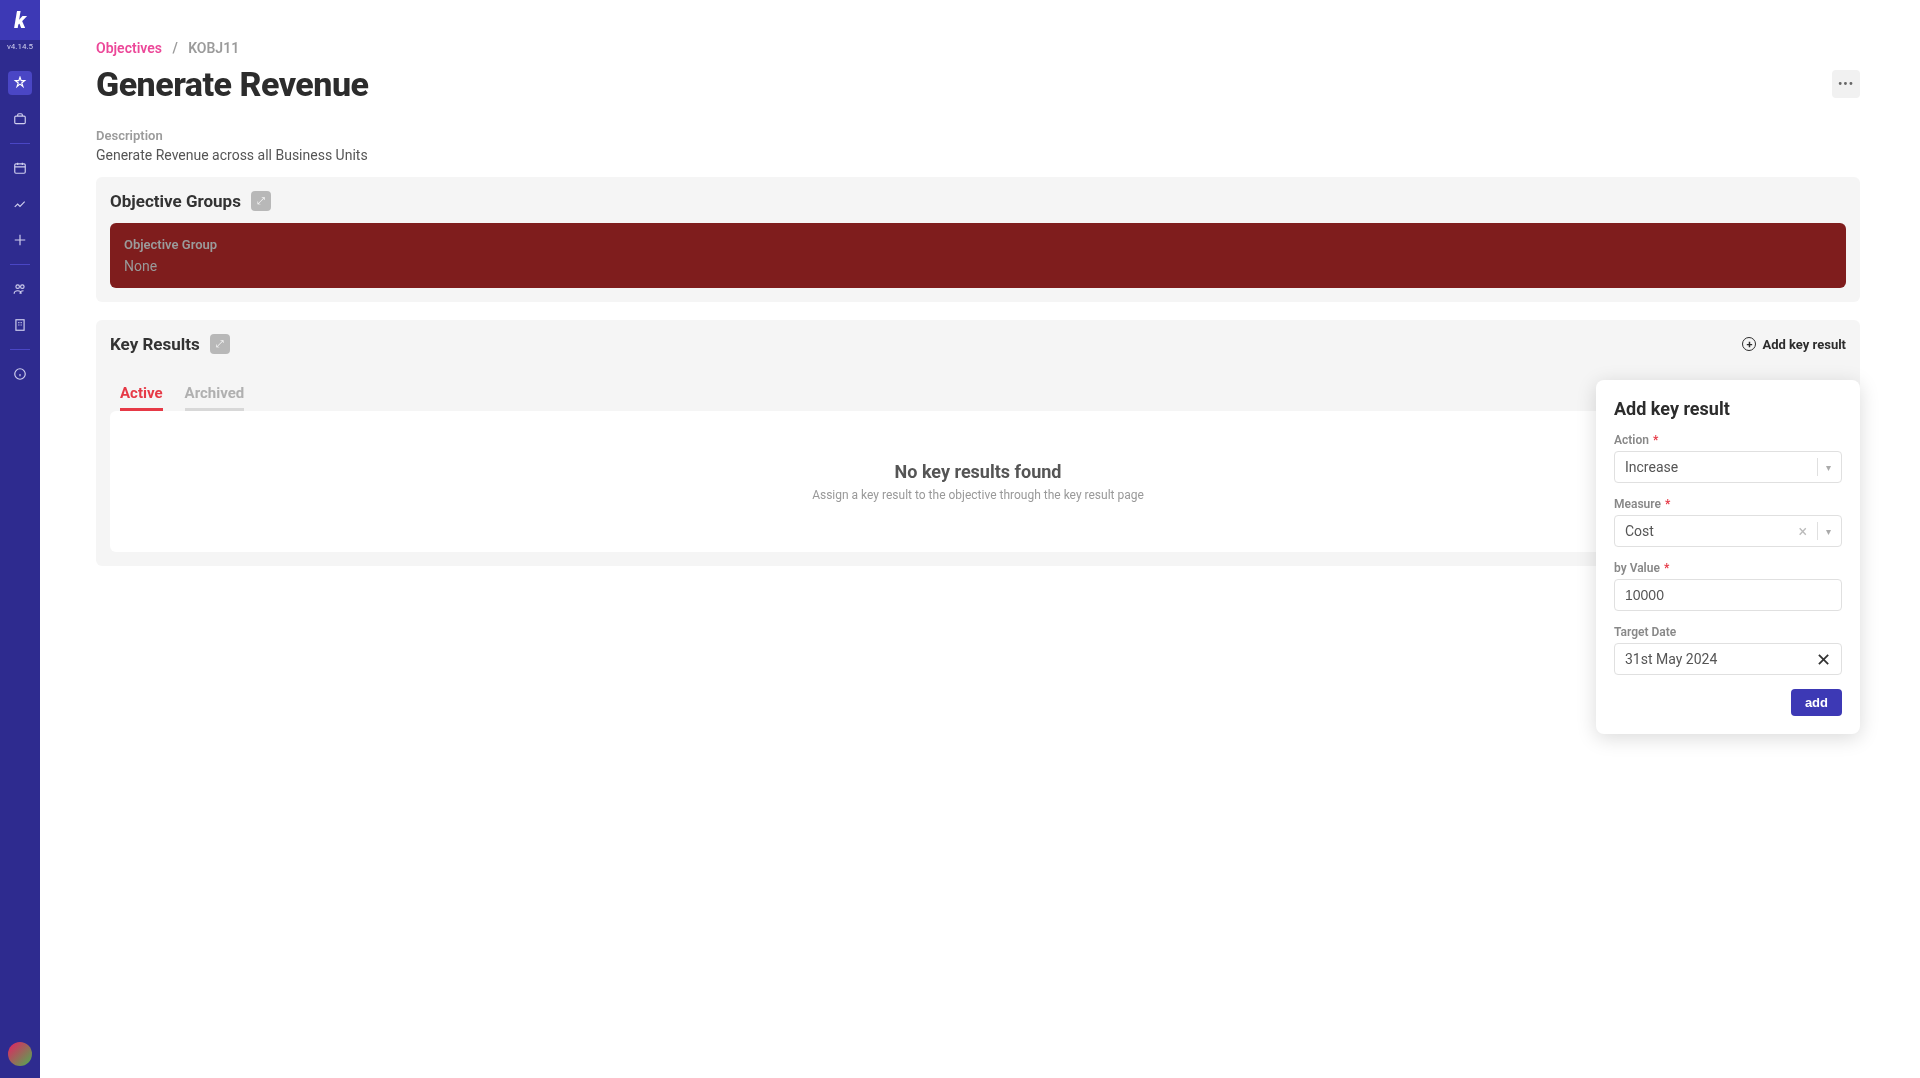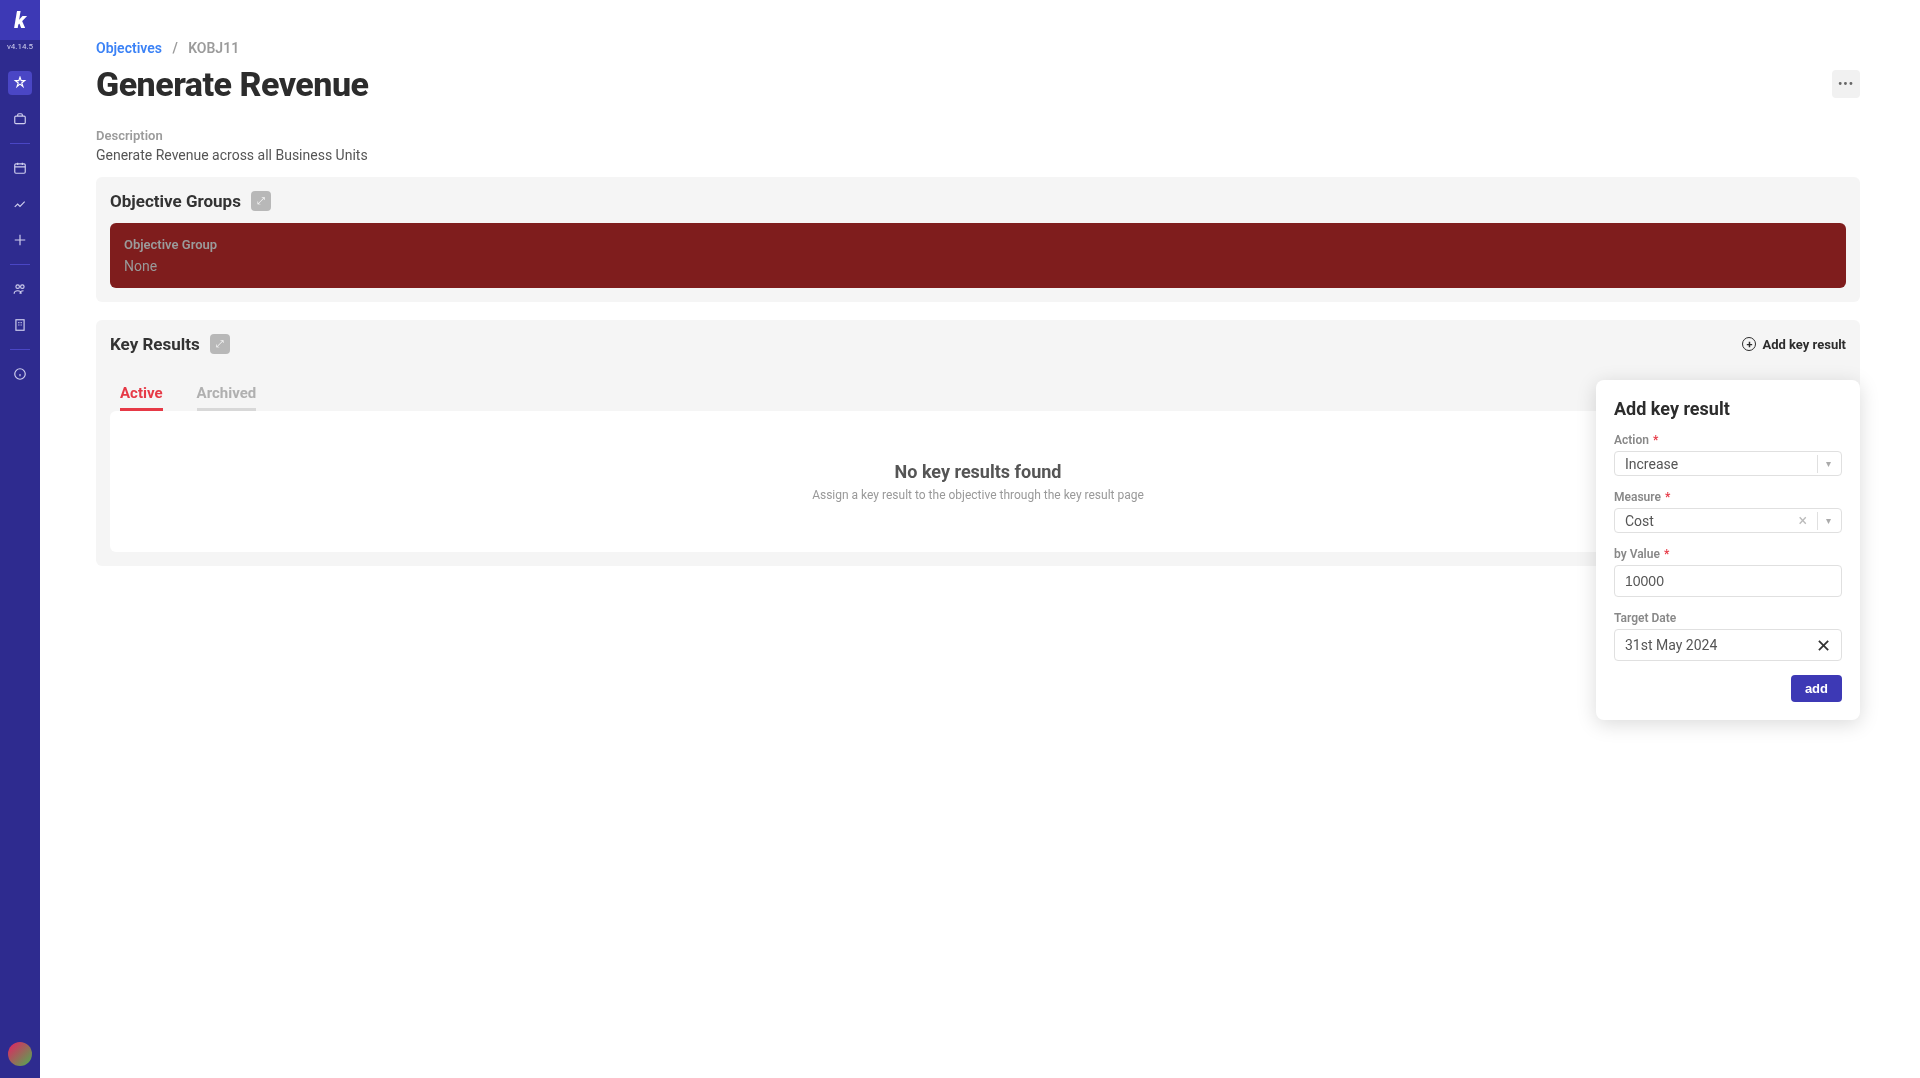--- a/index.html
+++ b/index.html
@@ -13,21 +13,21 @@
     .logo { color: #fff; font-weight: 900; font-size: 22px; font-style: italic; }
     .version { font-size: 8px; color: #d0cfee; margin-top: 2px; margin-bottom: 14px; }
     .nav-item { width: 24px; height: 24px; display: flex; align-items: center; justify-content: center; margin: 6px 0; color: #d0cfee; cursor: pointer; border-radius: 4px; }
     .nav-item.active { background: #4a46c5; color: #fff; }
     .nav-divider { width: 20px; height: 1px; background: #4a46c5; margin: 6px 0; }
     .avatar { width: 24px; height: 24px; border-radius: 50%; background: linear-gradient(135deg, #e91e63, #4caf50); position: absolute; bottom: 12px; }
     
     
     .main { flex: 1; padding: 12px 60px 40px 56px; overflow: auto; }
     .breadcrumb { color: #9b9b9b; font-size: 14px; margin-bottom: 8px; font-weight: 600; padding-top: 28px; }
-    .breadcrumb a { color: #3b82f6; text-decoration: none; }
+    .breadcrumb a { color: #ec4899; text-decoration: none; }
     .title-row { display: flex; justify-content: space-between; align-items: center; margin-bottom: 24px; gap: 40px; }
     .page-title { font-size: 34px; font-weight: 800; color: #2c2c2c; letter-spacing: -0.5px; }
     .more-btn { width: 28px; height: 28px; background: #f1f1f1; border-radius: 4px; display: flex; align-items: center; justify-content: center; cursor: pointer; color: #666; font-weight: bold; letter-spacing: 1px; font-size: 12px; }
     
     .desc-label { font-size: 13px; color: #9b9b9b; font-weight: 600; margin-bottom: 4px; }
     .desc-text { font-size: 14px; color: #555; margin-bottom: 14px; }
     
     
     .section { background: #f5f5f5; border-radius: 6px; padding: 14px; margin-bottom: 18px; }
     .section-header { display: flex; align-items: flex-start; gap: 10px; margin-bottom: 12px; }
@@ -36,35 +36,35 @@
     .expand-btn { width: 20px; height: 20px; background: #b8b8b8; border-radius: 4px; display: flex; align-items: center; justify-content: center; cursor: pointer; }
     .expand-icon { color: #fff; font-size: 10px; }
     
     .card { background: #7f1d1d; border-radius: 6px; padding: 14px; }
     .card-label { font-size: 13px; color: #9b9b9b; font-weight: 600; margin-bottom: 6px; }
     .card-value { font-size: 14px; color: #999; }
     
     .add-link { display: flex; align-items: center; gap: 6px; color: #2c2c2c; font-size: 13px; font-weight: 700; cursor: pointer; }
     .add-link-icon { width: 14px; height: 14px; border: 1.5px solid #2c2c2c; border-radius: 50%; display: flex; align-items: center; justify-content: center; font-size: 11px; line-height: 1; }
     
-    .tabs { display: flex; gap: 34px; margin-bottom: 0; padding-left: 10px; }
+    .tabs { display: flex; gap: 22px; margin-bottom: 0; padding-left: 10px; }
     .tab { padding: 6px 0; font-size: 15px; font-weight: 700; color: #b0b0b0; cursor: pointer; border-bottom: 3px solid #d8d8d8; }
     .tab.active { color: #e63946; border-bottom-color: #e63946; }
     
     .empty-panel { background: #fff; border-radius: 6px; padding: 50px 20px; text-align: center; }
     .empty-title { font-size: 18px; font-weight: 700; color: #555; margin-bottom: 6px; }
     .empty-sub { font-size: 12px; color: #999; }
     
     
     .popover { position: absolute; right: 60px; top: 380px; width: 264px; background: #fff; border-radius: 8px; box-shadow: 0 4px 20px rgba(0,0,0,0.15); padding: 18px; }
     .popover-title { font-size: 18px; font-weight: 700; color: #2c2c2c; margin-bottom: 14px; }
     .form-group { margin-bottom: 14px; }
     .form-label { font-size: 12px; color: #888; font-weight: 600; margin-bottom: 4px; display: block; }
     .req { color: #e63946; margin-left: 4px; }
-    .select-wrap { position: relative; border: 1px solid #e0e0e0; border-radius: 4px; height: 25px; display: flex; align-items: center; padding: 0 10px; background: #fff; }
+    .select-wrap { position: relative; border: 1px solid #e0e0e0; border-radius: 4px; height: 32px; display: flex; align-items: center; padding: 0 10px; background: #fff; }
     .select-value { flex: 1; font-size: 14px; color: #555; }
     .select-sep { width: 1px; height: 18px; background: #e0e0e0; margin: 0 8px; }
     .chevron { color: #aaa; font-size: 10px; }
     .clear-x { color: #bbb; font-size: 16px; cursor: pointer; margin-right: 2px; }
     .input { width: 100%; border: 1px solid #e0e0e0; border-radius: 4px; height: 32px; padding: 0 10px; font-size: 14px; color: #555; }
     .date-wrap { position: relative; border: 1px solid #e0e0e0; border-radius: 4px; height: 32px; display: flex; align-items: center; padding: 0 10px; }
     .date-value { flex: 1; font-size: 14px; color: #555; }
     .date-clear { font-size: 18px; color: #333; cursor: pointer; font-weight: 400; }
     .form-actions { display: flex; justify-content: flex-end; margin-top: 10px; }
     .btn-add { background: #3d39b5; color: #fff; border: none; border-radius: 4px; padding: 6px 14px; font-size: 13px; font-weight: 700; cursor: pointer; }

